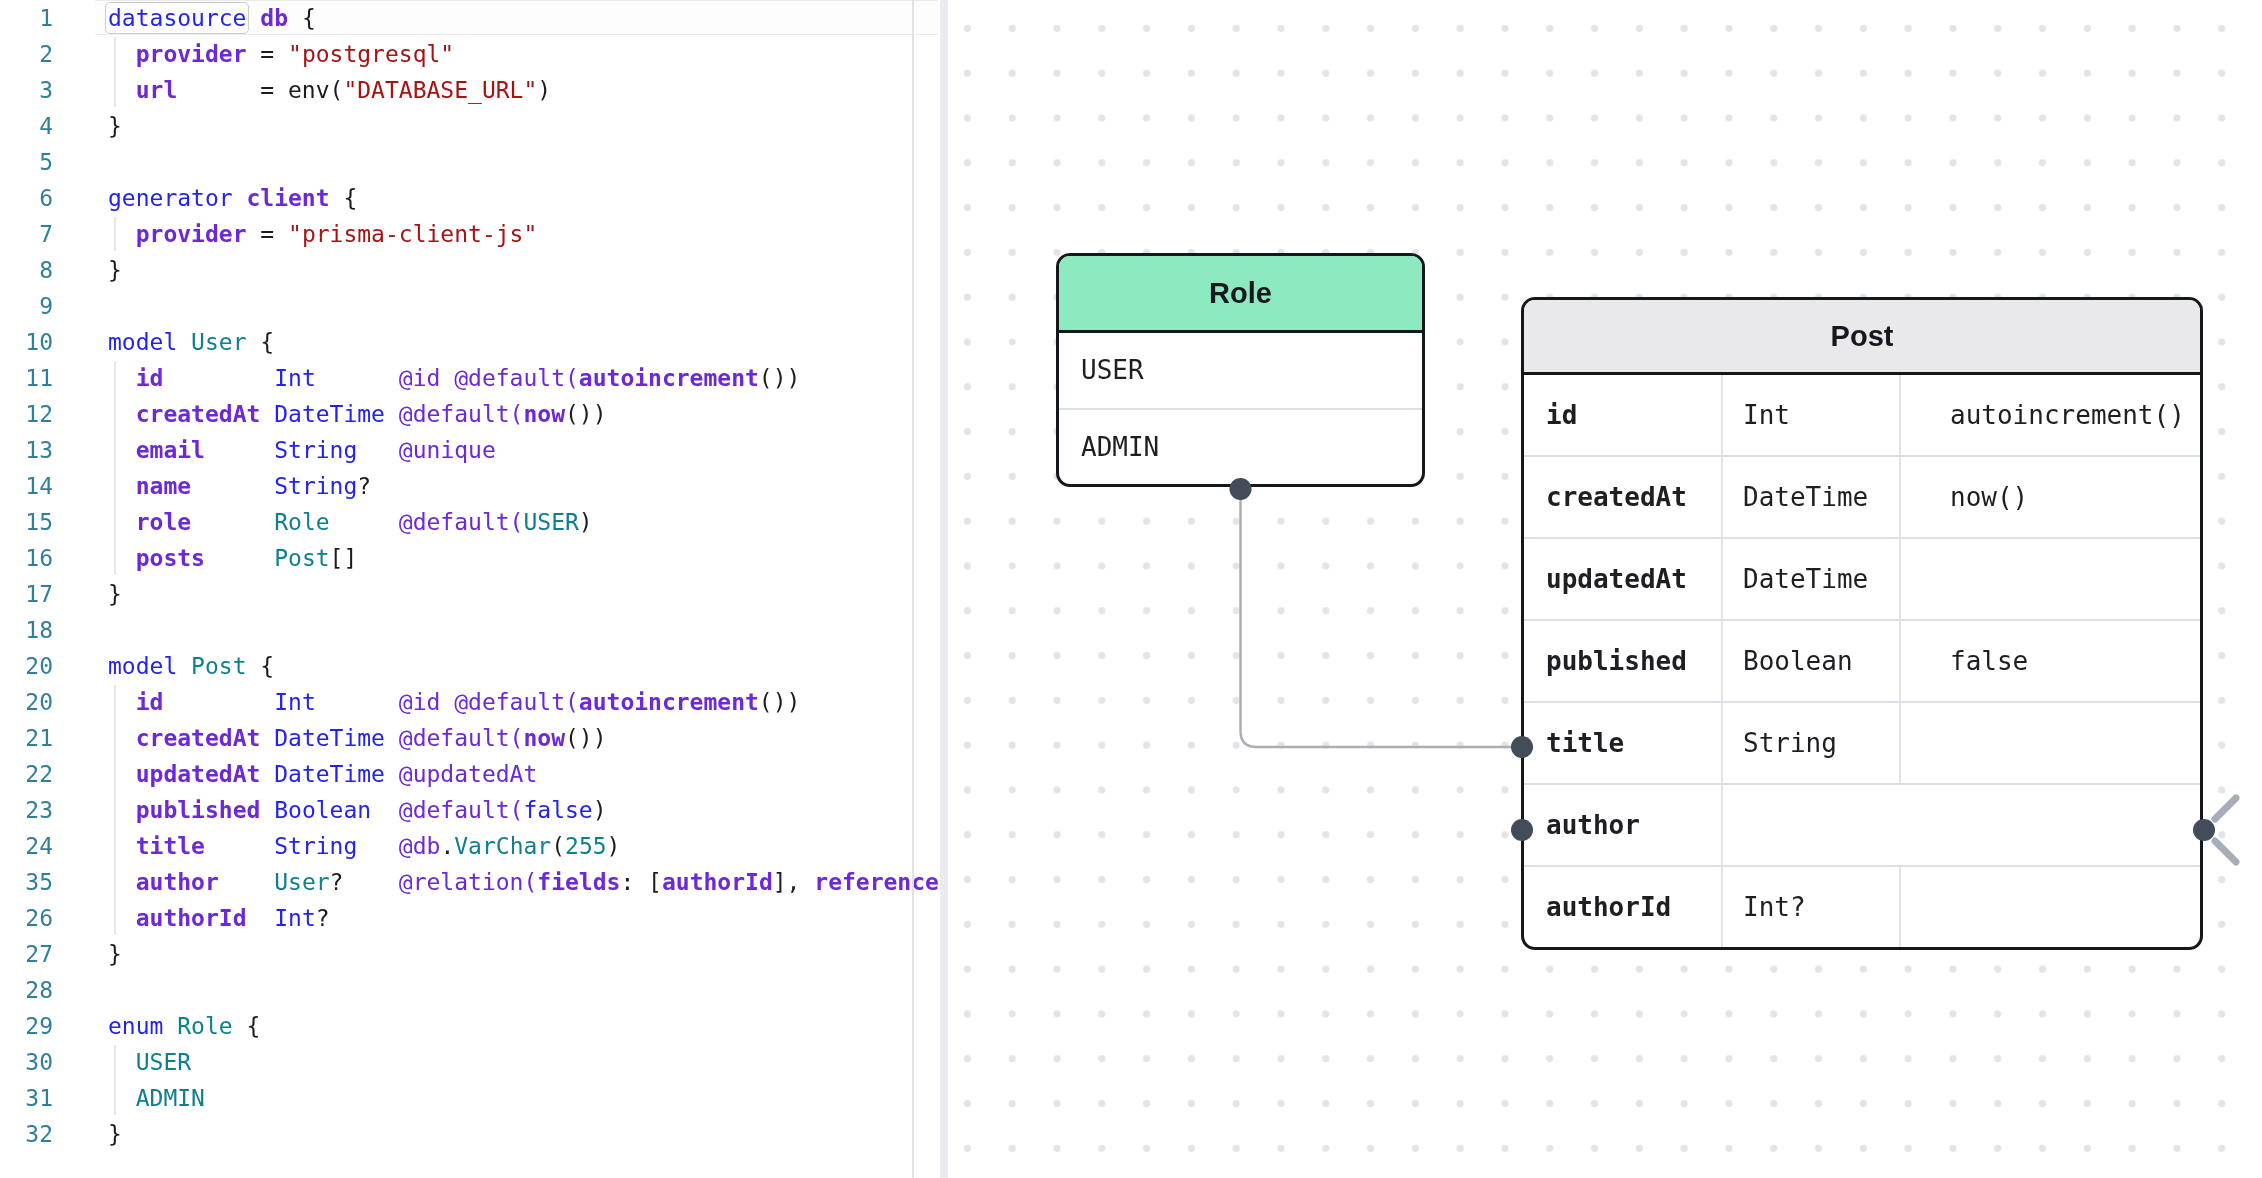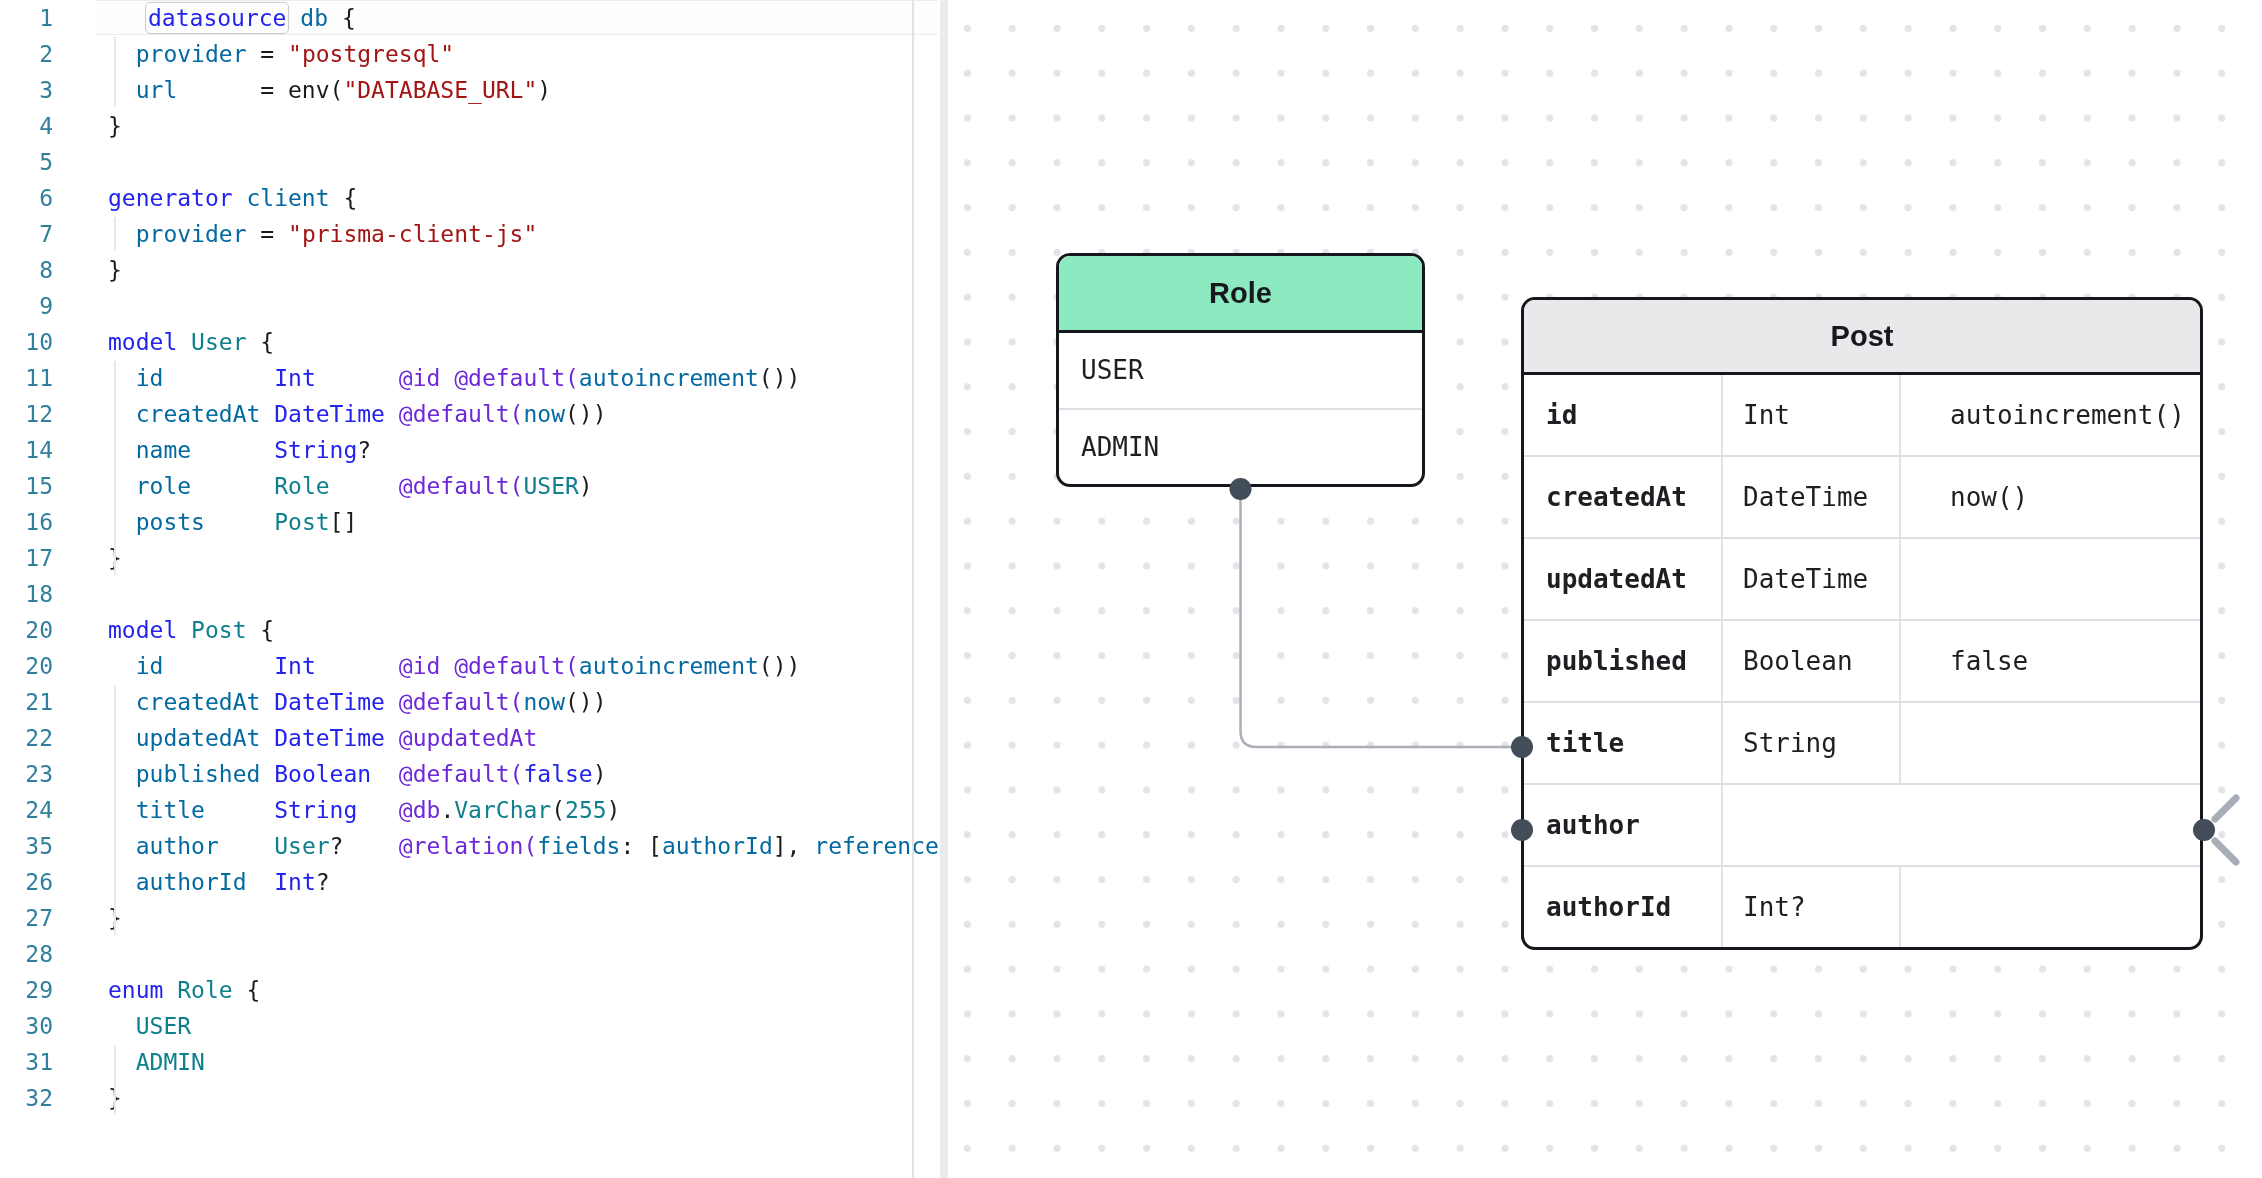--- a/index.html
+++ b/index.html
@@ -8,25 +8,25 @@
   
   .editor{position:absolute;left:0;top:0;width:948px;height:1178px;background:#fff;overflow:hidden;}
   .code-lines{position:absolute;top:0;left:0;width:948px;}
   .line{display:flex;height:36px;position:relative;}
   .line.active::before{content:"";position:absolute;left:95px;right:10px;top:0;height:33px;
     background:#fdfdfd;border-top:1.5px solid #ececec;border-bottom:1.5px solid #ececec;}
   .gutter-num{flex:none;width:53px;text-align:right;font:23px/36px "DejaVu Sans Mono",monospace;color:#2f7f9d;position:relative;}
   pre.code-text{margin:0;padding-left:55px;font:23px/36px "DejaVu Sans Mono",monospace;color:#1a1c20;position:relative;white-space:pre;}
   .tk-kw,.tk-kwb,.tk-ty{color:#2323ee;}
   .tk-rf{color:#0e7f8d;}
-  .tk-fd{color:#0369a1;}
+  .tk-fd{color:#6d28d9;font-weight:bold;}
   .tk-st{color:#a31515;}
   .tk-at{color:#6d28d9;}
   .tk-pl{color:#1a1c20;}
-  .tk-kwb{outline:1.5px solid #c9ccd2;outline-offset:2px;border-radius:2px;margin-left:40px;}
+  .tk-kwb{outline:1.5px solid #c9ccd2;outline-offset:2px;border-radius:2px;}
   .indent-guide{position:absolute;left:114px;width:1.5px;background:#e8e8e8;}
   .editor-hairline{position:absolute;left:912px;top:0;width:1.5px;height:1178px;background:#e2e2e2;}
   .editor-scrollbar{position:absolute;left:940px;top:0;width:8px;height:1178px;background:#e9ebef;}
 
   
   .canvas{position:absolute;left:948px;top:0;width:1314px;height:1178px;background:#fff;
     background-image:radial-gradient(circle,#e2e4e9 3.4px,transparent 3.9px);
     background-size:44.8px 44.8px;background-position:-3px 6px;}
   svg.under,svg.over{position:absolute;left:0;top:0;width:1314px;height:1178px;pointer-events:none;}
   svg.under{z-index:1;} .db-table{z-index:2;} svg.over{z-index:3;}
@@ -97,20 +97,24 @@
         </div>
         <div class="line">
           <span class="gutter-num">11</span>
           <pre class="code-text"><span class="tk-pl">  </span><span class="tk-fd">id</span><span class="tk-pl">        </span><span class="tk-ty">Int</span><span class="tk-pl">      </span><span class="tk-at">@id @default(</span><span class="tk-fd">autoincrement</span><span class="tk-pl">())</span></pre>
         </div>
         <div class="line">
           <span class="gutter-num">12</span>
           <pre class="code-text"><span class="tk-pl">  </span><span class="tk-fd">createdAt</span><span class="tk-pl"> </span><span class="tk-ty">DateTime</span><span class="tk-pl"> </span><span class="tk-at">@default(</span><span class="tk-fd">now</span><span class="tk-pl">())</span></pre>
         </div>
         <div class="line">
+          <span class="gutter-num">13</span>
+          <pre class="code-text"><span class="tk-pl">  </span><span class="tk-fd">email</span><span class="tk-pl">     </span><span class="tk-ty">String</span><span class="tk-pl">   </span><span class="tk-at">@unique</span></pre>
+        </div>
+        <div class="line">
           <span class="gutter-num">14</span>
           <pre class="code-text"><span class="tk-pl">  </span><span class="tk-fd">name</span><span class="tk-pl">      </span><span class="tk-ty">String</span><span class="tk-pl">?</span></pre>
         </div>
         <div class="line">
           <span class="gutter-num">15</span>
           <pre class="code-text"><span class="tk-pl">  </span><span class="tk-fd">role</span><span class="tk-pl">      </span><span class="tk-rf">Role</span><span class="tk-pl">     </span><span class="tk-at">@default(</span><span class="tk-rf">USER</span><span class="tk-pl">)</span></pre>
         </div>
         <div class="line">
           <span class="gutter-num">16</span>
           <pre class="code-text"><span class="tk-pl">  </span><span class="tk-fd">posts</span><span class="tk-pl">     </span><span class="tk-rf">Post</span><span class="tk-pl">[]</span></pre>

